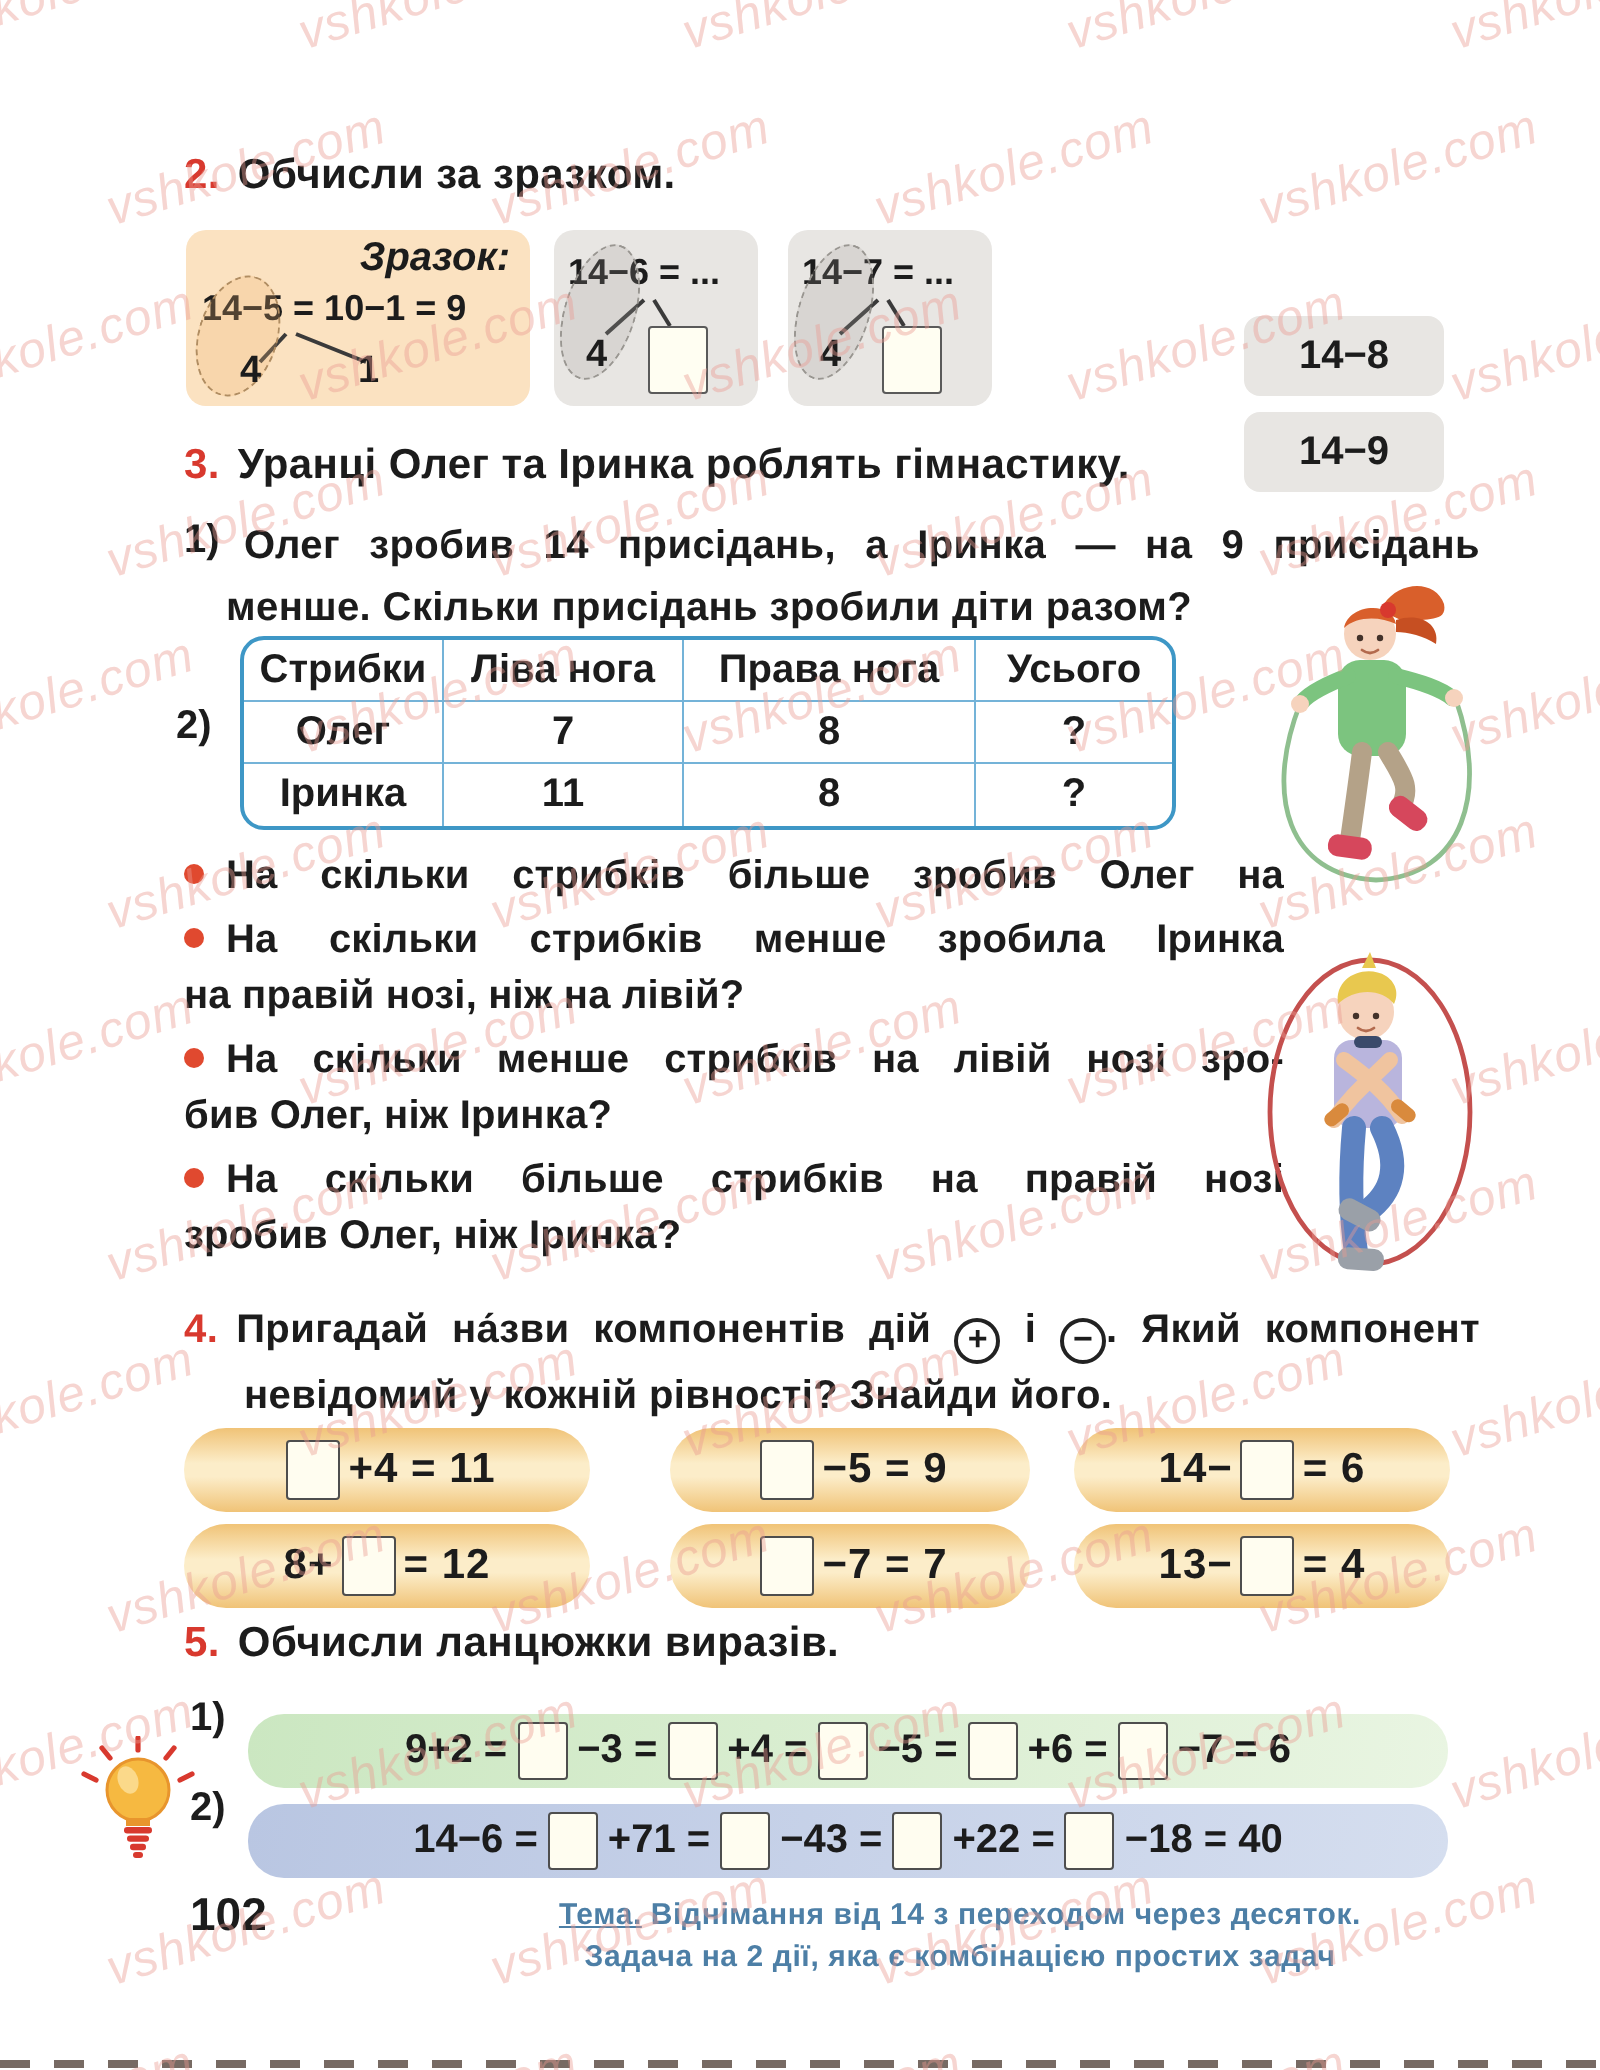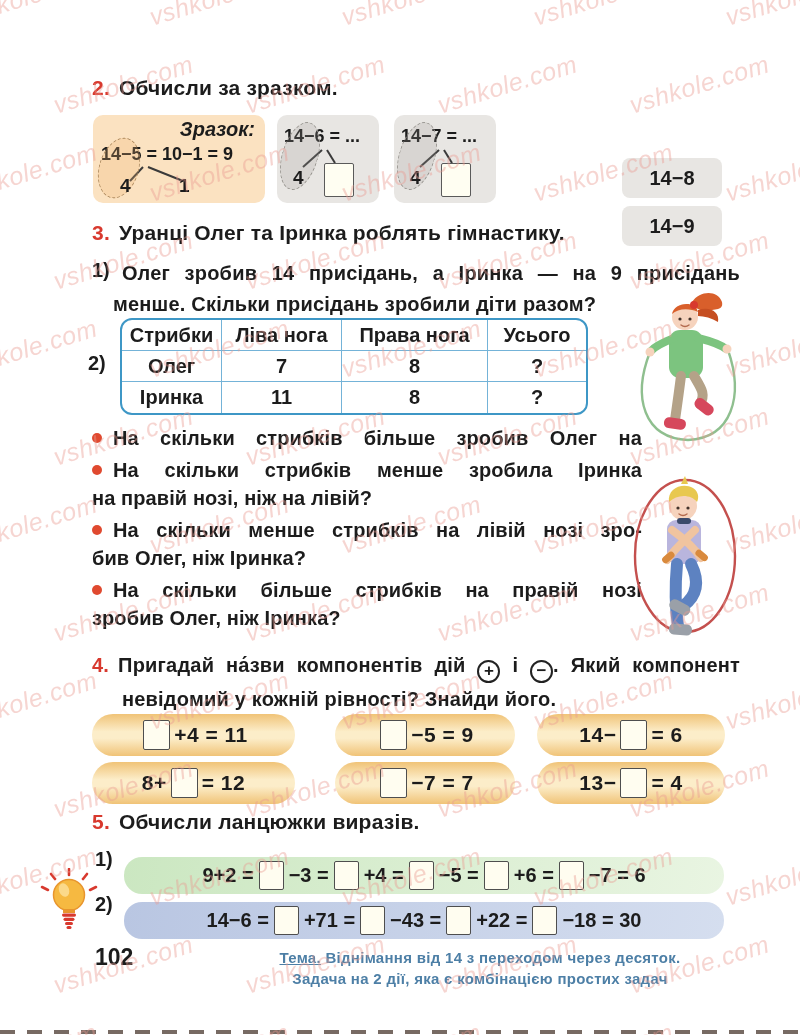--- a/index.html
+++ b/index.html
@@ -238,21 +238,21 @@
   <div class="p-label" style="left:95px; top:893px;">2)</div>
   <div class="chain chain-blue" style="top:886px;">
     <span>14−6 =</span>
       <span class="sq"></span>
       <span>+71 =</span>
       <span class="sq"></span>
       <span>−43 =</span>
       <span class="sq"></span>
       <span>+22 =</span>
       <span class="sq"></span>
-      <span>−18 = 30</span>
+      <span>−18 = 40</span>
   </div>
 
   <svg class="illu" style="left:38px; top:868px;" width="62" height="66" viewBox="0 0 62 66">
     <g stroke="#d8392e" stroke-width="2.6" stroke-linecap="round">
       <line x1="31" y1="7" x2="31" y2="1"></line>
       <line x1="17" y1="11" x2="13" y2="6"></line>
       <line x1="45" y1="11" x2="49" y2="6"></line>
       <line x1="10" y1="22" x2="4" y2="19"></line>
       <line x1="52" y1="22" x2="58" y2="19"></line>
     </g>

